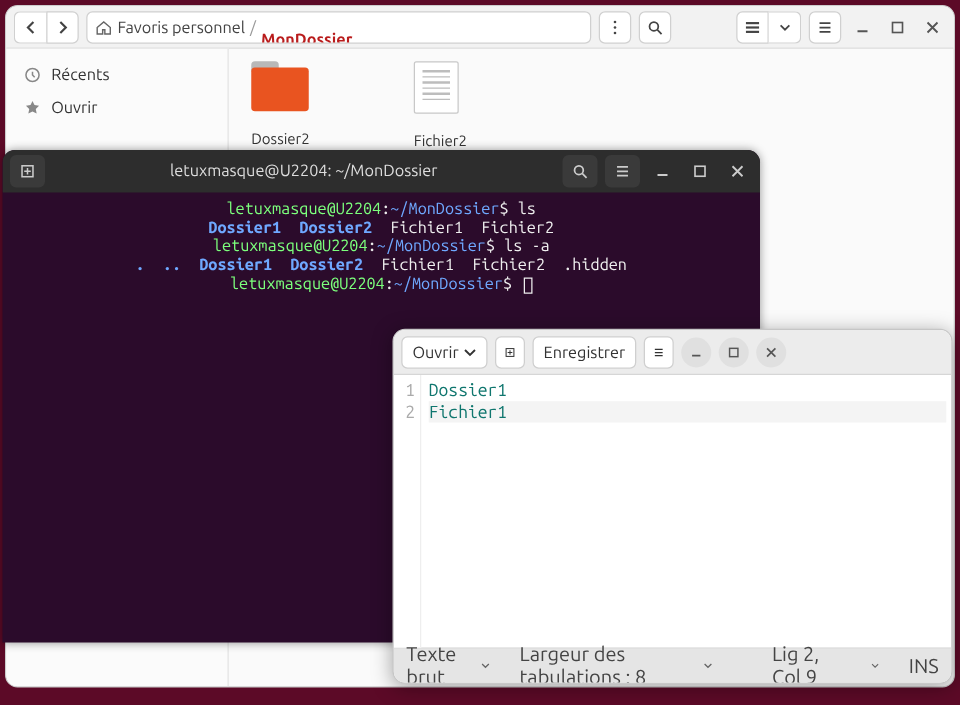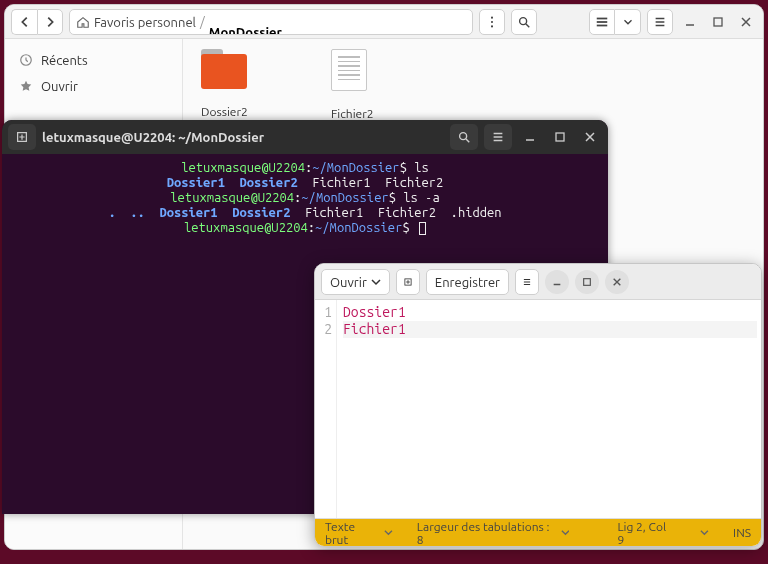--- a/index.html
+++ b/index.html
@@ -8,42 +8,42 @@
 
 .files-window { position: absolute; top: 4px; left: 4px; width: 760px; height: 546px; background: #fafafa; border: 1px solid #ccc; border-radius: 10px; overflow: hidden; }
 .files-headerbar { height: 34px; background: #f2f2f2; border-bottom: 1px solid #ddd; display: flex; align-items: center; gap: 6px; padding: 0 6px; }
 .hb-btn { height: 26px; min-width: 26px; background: #fff; border: 1px solid #d0d0d0; border-radius: 5px; display: flex; align-items: center; justify-content: center; color: #444; padding: 0 4px; }
 .hb-btn svg { width: 14px; height: 14px; }
 .nav-group { display: flex; }
 .nav-group .hb-btn:first-child { border-radius: 5px 0 0 5px; border-right: none; }
 .nav-group .hb-btn:last-child { border-radius: 0 5px 5px 0; }
 .breadcrumb { flex: 1; height: 26px; background: #fff; border: 1px solid #d0d0d0; border-radius: 5px; display: flex; align-items: center; padding: 0 6px; gap: 4px; color: #444; overflow: hidden; }
 .breadcrumb .slash { color: #999; }
-.breadcrumb .current { font-weight: bold; color: #000000; margin-top: 20px; }
+.breadcrumb .current { font-weight: bold; color: #b91c1c; margin-top: 20px; }
 .view-group { display: flex; }
 .view-group .hb-btn:nth-child(1){border-radius:5px 0 0 5px;}
 .view-group .hb-btn:nth-child(2){border-radius:0 5px 5px 0; border-left:none;}
 .win-ctrl { width: 22px; height: 22px; display: flex; align-items: center; justify-content: center; color: #555; }
 .files-body { display: flex; height: calc(100% - 34px); }
 .sidebar { width: 178px; background: #fbfbfb; border-right: 1px solid #e4e4e4; padding: 8px 0; }
 .side-item { display: flex; align-items: center; gap: 8px; padding: 4px 14px; color: #333; height: 26px; }
 .side-item svg { width: 14px; height: 14px; color: #888; }
 .icon-area { flex: 1; padding: 10px 18px; display: flex; gap: 60px; align-items: flex-start; }
 .file-entry { display: flex; flex-direction: column; align-items: flex-start; gap: 16px; width: 70px; }
 .folder-ic { width: 46px; height: 40px; position: relative; }
 .folder-ic::before { content:""; position:absolute; top:0; left:0; width:22px; height:8px; background:#b8b8b8; border-radius:3px 3px 0 0;}
 .folder-ic::after { content:""; position:absolute; top:5px; left:0; right:0; bottom:0; background:#e95420; border-radius:3px;}
 .textfile-ic { width: 36px; height: 42px; background:#fff; border:1px solid #c8c8c8; border-radius:2px; padding:6px 6px; display:flex; flex-direction:column; gap:3px;}
 .textfile-ic span{height:1.5px; background:#bdbdbd;}
 .file-label{font-size:12px;color:#333;text-align:center;}
 
 
 .term-window { position:absolute; top:120px; left:2px; width:606px; height:394px; background:#2b0b2b; border-radius:10px 10px 0 0; overflow:hidden; box-shadow:0 0 8px rgba(0,0,0,.4); }
 .term-header { height:34px; background:#2d2d2d; display:flex; align-items:center; padding:0 6px; gap:6px; }
-.term-header .title { flex:1; text-align:left; color:#ddd; font-weight:bold; font-size:13px;}
+.term-header .title { flex:1; text-align:center; color:#ddd; font-weight:normal; font-size:13px;}
 .term-btn { width:28px; height:26px; background:#3a3a3a; border-radius:5px; display:flex; align-items:center; justify-content:center; color:#ccc;}
 .term-btn svg{width:14px;height:14px;}
 .term-winctrl{ width:24px;height:26px;display:flex;align-items:center;justify-content:center;color:#ccc;}
 .term-body{ padding:6px 6px; font-family:"Ubuntu Mono","Consolas",monospace; font-size:13px; line-height:15px; color:#eee;text-align:center;}
 .pr-user{color:#7cff7c;}
 .pr-path{color:#6fa8ff;}
 .pr-dir{color:#6fa8ff; font-weight:bold;}
 .term-line{white-space:pre;}
 .cursor{display:inline-block;width:7px;height:13px;border:1px solid #eee;margin-left:2px;vertical-align:bottom;}
 
@@ -53,23 +53,23 @@
 .ge-btn{height:26px;background:#fff;border:1px solid #cfcfcf;border-radius:5px;display:flex;align-items:center;justify-content:center;padding:0 8px;color:#333;gap:4px;}
 .ge-btn svg{width:10px;height:10px;}
 .ge-title{flex:1;text-align:center;line-height:1.1;}
 .ge-title .fn{font-weight:bold;font-size:12px;display:block;color:#333;}
 .ge-title .sub{font-size:10px;color:#888;display:block;}
 .ge-winctrl{width:24px;height:24px;border-radius:12px;background:#e0e0e0;display:flex;align-items:center;justify-content:center;color:#555;}
 .gedit-body{height:calc(100% - 36px - 28px); display:flex; font-family:"Ubuntu Mono",monospace; font-size:14px;}
 .gutter{width:22px;background:#fff;border-right:1px solid #eee;text-align:right;color:#aaa;padding:4px 4px 0 0;}
 .gutter div{height:17px;}
 .editor-area{flex:1;padding:4px 4px 0 6px;}
-.editor-area div{height:17px;color:#be185d;}
+.editor-area div{height:17px;color:#0f766e;}
 .editor-area .hl{background:#f4f4f4;}
-.gedit-status{height:28px;border-top:1px solid #ddd;background:#eab308;display:flex;align-items:center;padding:0 10px;gap:24px;font-size:12px;color:#444;}
+.gedit-status{height:28px;border-top:1px solid #ddd;background:#e5e5e5;display:flex;align-items:center;padding:0 10px;gap:24px;font-size:16px;color:#444;}
 .gedit-status .spacer{flex:1;}
 .dd{display:flex;align-items:center;gap:4px;}
 .dd svg{width:9px;height:9px;color:#666;}
 </style>
 </head>
 <body>
 
 <div class="files-window">
   <div class="files-headerbar">
     <div class="nav-group">

